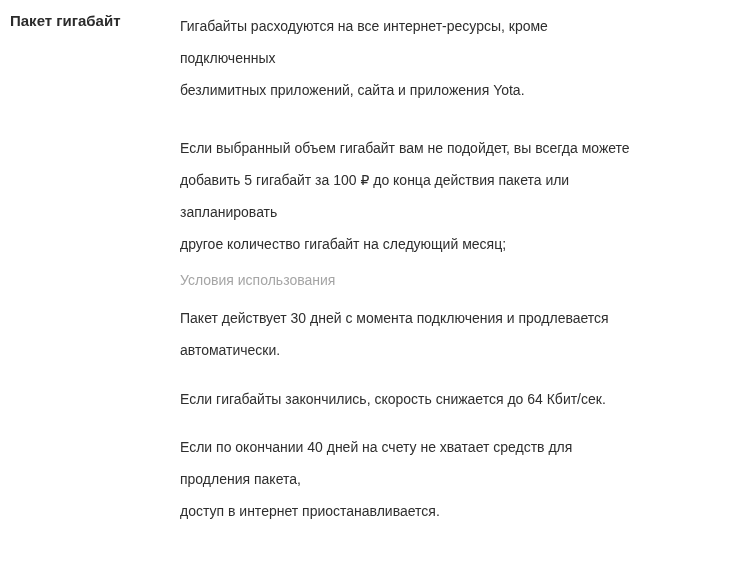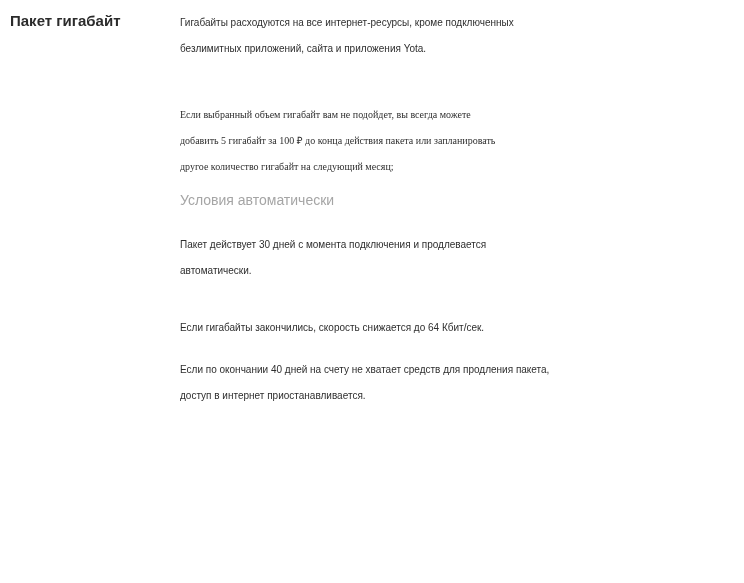--- a/index.html
+++ b/index.html
@@ -36,28 +36,28 @@
     color: #2b2b2b;
   }
   .content-col {
     flex: 1 1 auto;
     box-sizing: border-box;
     padding-right: 12px;
     min-width: 0;
   }
   .content-col p {
     margin: 0;
-    font-size: 10px;
-    line-height: 26px;
+    font-size: 14px;
+    line-height: 32px;
     color: #2e2e2e;
     white-space: pre-line;
   }
-  .content-col p.gap-26 { margin-top: 40px; font-family: Liberation Serif, serif; }
-  .content-col p.gap-22 { margin-top: 22px; }
-  .content-col p.gap-17 { margin-top: 31px; }
+  .content-col p.gap-26 { margin-top: 26px; }
+  .content-col p.gap-22 { margin-top: 12px; }
+  .content-col p.gap-17 { margin-top: 17px; }
   .content-col p.gap-16 { margin-top: 16px; }
   .subheading {
     margin: 10px 0 0 0;
     font-size: 14px;
     line-height: 20px;
     font-weight: normal;
     color: #a5a5a5;
   }
 </style>
 </head>
@@ -71,21 +71,21 @@
     </div>
 
     <div class="content-col">
       <p>Гигабайты расходуются на все интернет-ресурсы, кроме подключенных
 безлимитных приложений, сайта и приложения Yota.</p>
 
       <p class="gap-26">Если выбранный объем гигабайт вам не подойдет, вы всегда можете
 добавить 5 гигабайт за 100 ₽ до конца действия пакета или запланировать
 другое количество гигабайт на следующий месяц;</p>
 
-      <h4 class="subheading">Условия автоматически</h4>
+      <h4 class="subheading">Условия использования</h4>
 
       <p class="gap-22">Пакет действует 30 дней с момента подключения и продлевается
 автоматически.</p>
 
       <p class="gap-17">Если гигабайты закончились, скорость снижается до 64 Кбит/сек.</p>
 
       <p class="gap-16">Если по окончании 40 дней на счету не хватает средств для продления пакета,
 доступ в интернет приостанавливается.</p>
 
 

